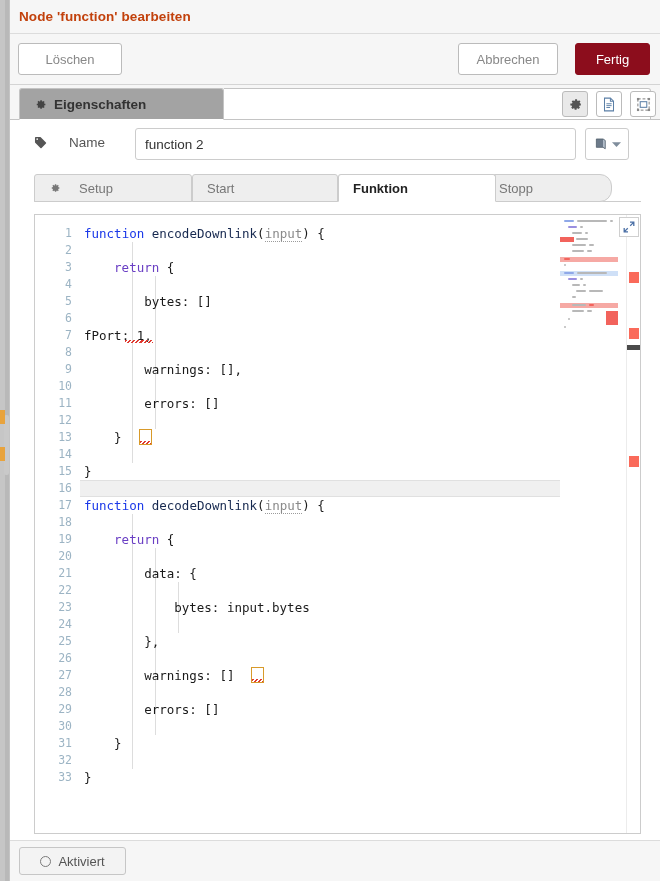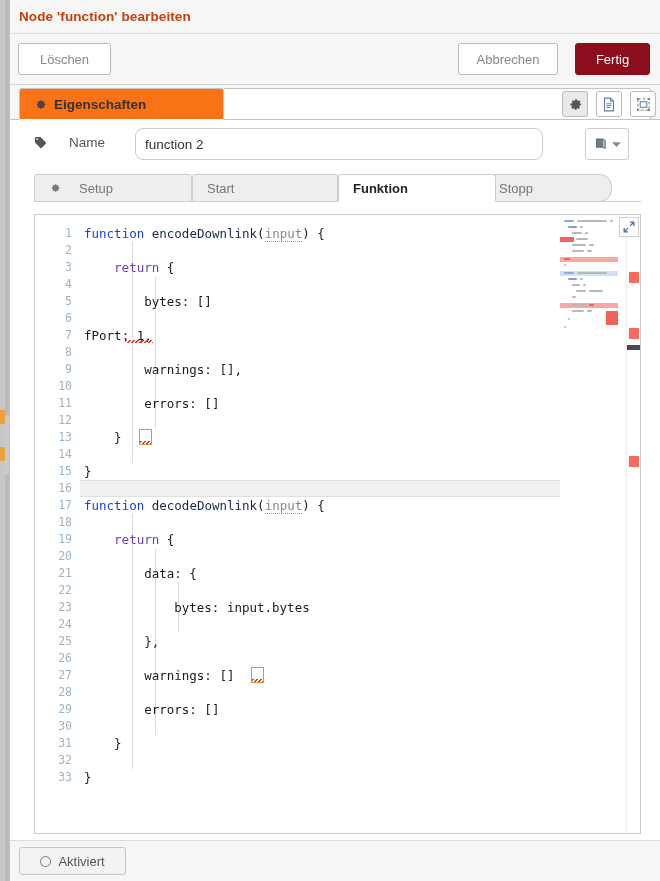--- a/index.html
+++ b/index.html
@@ -78,40 +78,40 @@
     font-family: "Liberation Sans", sans-serif;
     font-size: 13px;
     border: 1px solid #bbbbbb;
     background: #ffffff;
     color: #888888;
     border-radius: 3px;
     cursor: pointer;
     display: flex; align-items: center; justify-content: center;
     padding: 0;
   }
-  .btn-delete { left: 8px; top: 9px; width: 93px; height: 32px; }
+  .btn-delete { left: 8px; top: 9px; width: 104px; height: 32px; }
   .btn-cancel { left: 448px; top: 9px; width: 100px; height: 32px; }
   .btn-done {
     left: 565px; top: 9px; width: 75px; height: 32px;
     background: #8c0d1c;
     border-color: #8c0d1c;
     color: #ffffff;
   }
 
   
   .tabstrip {
     position: absolute; left: 0; top: 85px;
     width: 650px; height: 35px;
     background: #f6f6f6;
     border-bottom: 1px solid #c4c4c4;
   }
   .tab-main {
     position: absolute; left: 9px; top: 3px;
     width: 205px; height: 32px;
-    background: #f97316;
+    background: #a3a3a3;
     border: 1px solid #c4c4c4;
     border-bottom: 1px solid #ffffff;
     border-radius: 3px 3px 0 0;
     display: flex; align-items: center;
     padding-left: 14px;
     z-index: 3;
   }
   .tab-main-label {
     font-size: 13.5px; font-weight: bold; color: #333333;
     margin-left: 7px;
@@ -145,23 +145,23 @@
     width: 650px; height: 48px;
     background: #ffffff;
   }
   .name-label {
     position: absolute; left: 24px; top: 15px;
     font-size: 13.5px; color: #555555;
     display: flex; align-items: center; gap: 22px;
   }
   .name-input {
     position: absolute; left: 125px; top: 8px;
-    width: 408px; height: 32px;
+    width: 441px; height: 32px;
     border: 1px solid #cccccc;
-    border-radius: 8px;
+    border-radius: 3px;
     background: #ffffff;
     font-family: "Liberation Sans", sans-serif;
     font-size: 13.5px;
     color: #333333;
     padding: 0 9px;
     outline: none;
   }
   .lib-btn {
     position: absolute; left: 575px; top: 8px;
     width: 44px; height: 32px;

